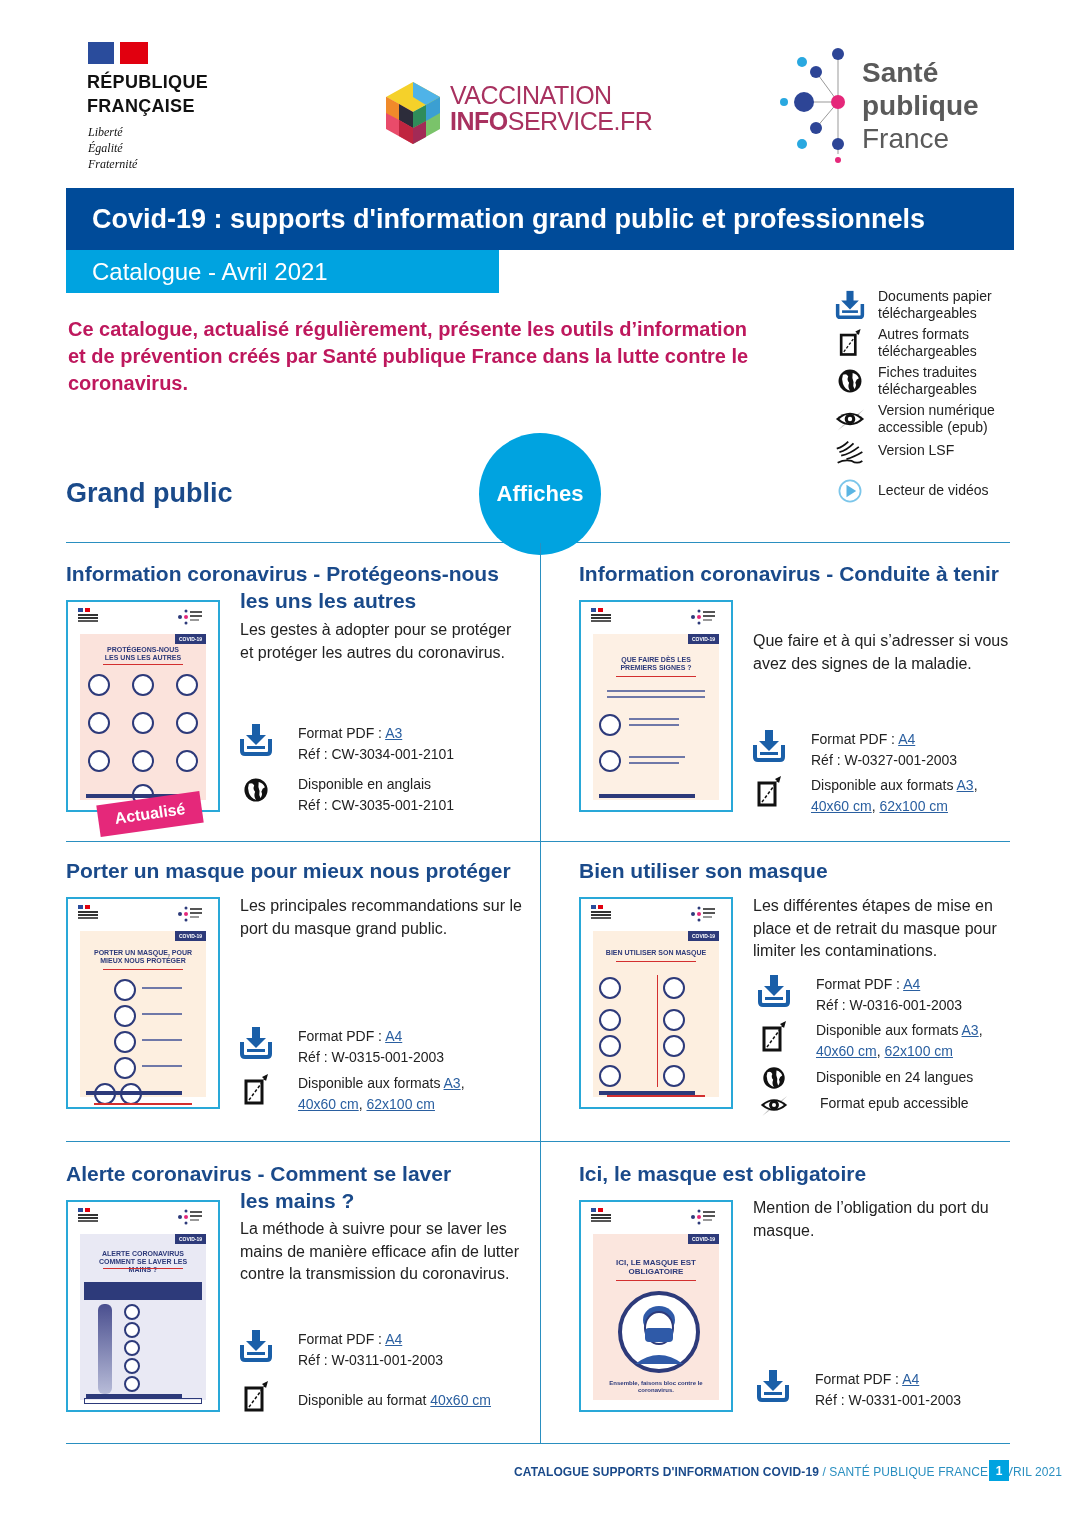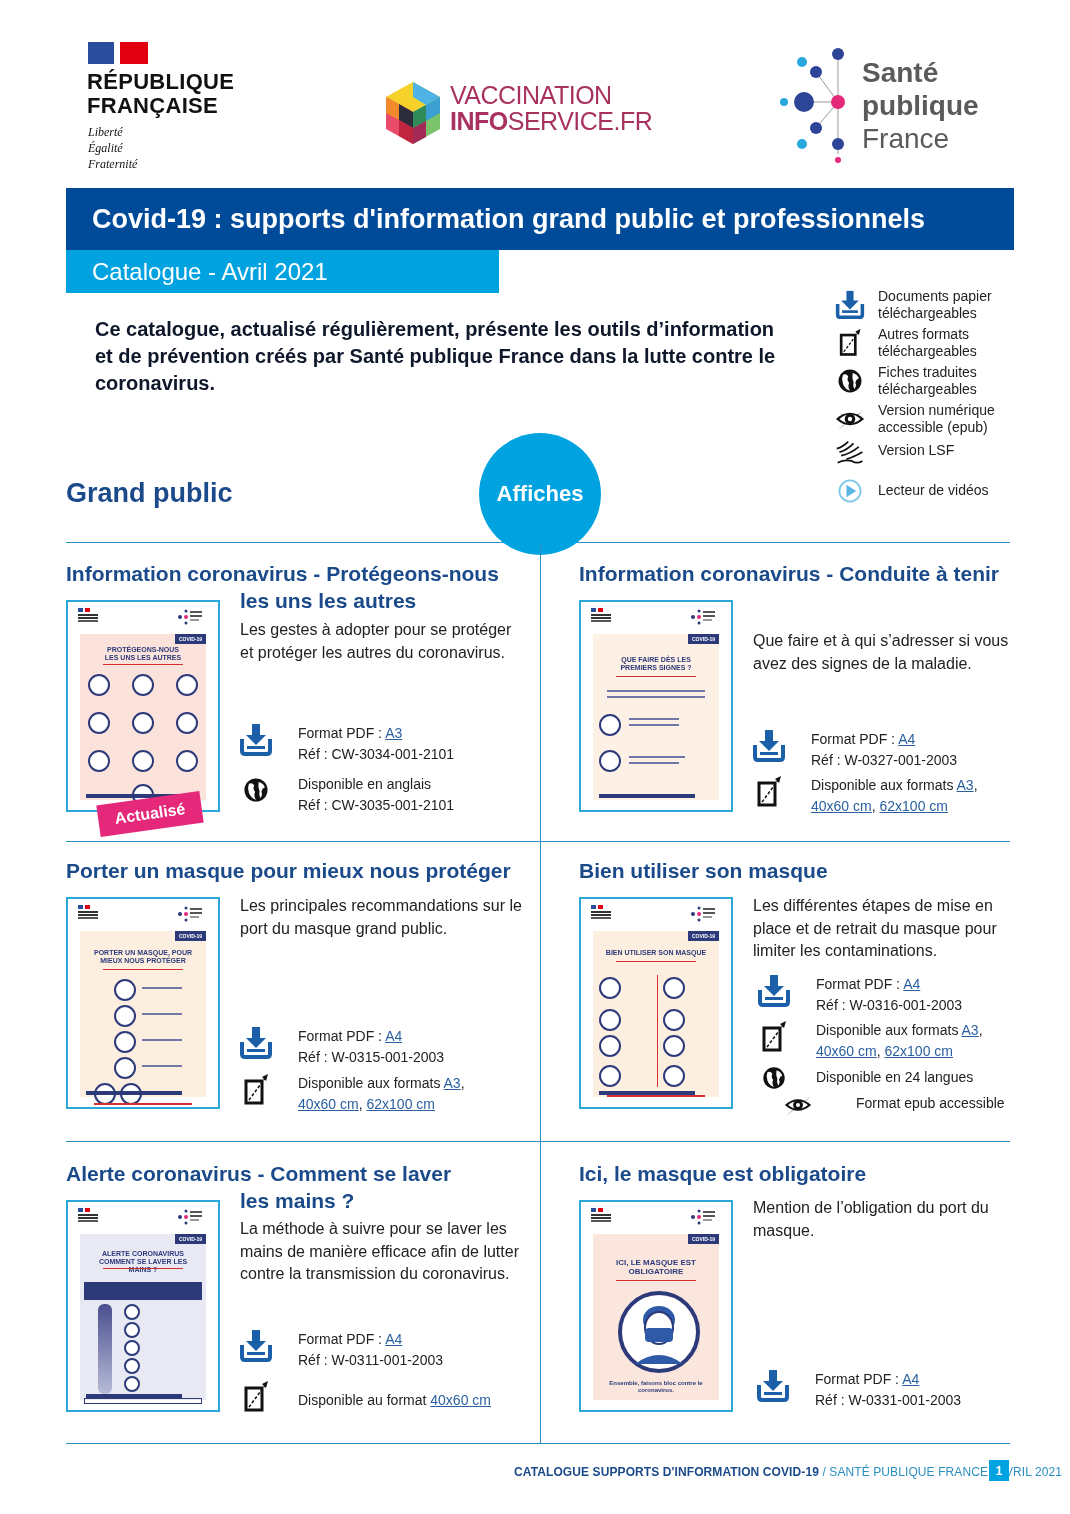--- a/index.html
+++ b/index.html
@@ -5,36 +5,36 @@
   * { box-sizing: border-box; margin: 0; padding: 0; }
   html, body { width: 1070px; height: 1514px; background: #fff; }
   body { position: relative; font-family: "Liberation Sans", "DejaVu Sans", sans-serif; color: #222; overflow: hidden; }
   .abs { position: absolute; }
 
   
   .rf-flag { left: 88px; top: 42px; width: 60px; height: 22px; display: flex; }
   .rf-flag .b { width: 26px; background: #2a4c9c; }
   .rf-flag .w { width: 6px; background: #fff; }
   .rf-flag .r { width: 28px; background: #e1000f; }
-  .rf-name { left: 87px; top: 70px; font-weight: bold; font-size: 22px; line-height: 24px; color: #111; letter-spacing: 0.3px; }
+  .rf-name { left: 87px; top: 70px; font-weight: bold; font-size: 18px; line-height: 24px; color: #111; letter-spacing: 0.3px; }
   .rf-motto { left: 88px; top: 124px; font-family: "Liberation Serif", serif; font-style: italic; font-size: 12px; line-height: 16px; color: #111; }
 
   .vis-logo { left: 382px; top: 80px; width: 62px; height: 66px; }
   .vis-text { left: 450px; top: 82px; color: #a8315f; font-size: 25px; line-height: 26px; letter-spacing: -0.5px; }
   .vis-text b { font-weight: bold; }
 
   .spf-dots { left: 776px; top: 42px; width: 84px; height: 122px; }
   .spf-text { left: 862px; top: 56px; font-size: 28px; line-height: 33px; color: #5a5a5a; }
   .spf-text .bold { font-weight: bold; }
 
   
   .banner { left: 66px; top: 188px; width: 948px; height: 62px; background: #004b99; color: #fff; font-weight: bold; font-size: 27px; padding-left: 26px; display: flex; align-items: center; }
   .subbanner { left: 66px; top: 250px; width: 433px; height: 43px; background: #00a3e0; color: #fff; font-size: 24px; padding-left: 26px; display: flex; align-items: center; }
 
-  .intro { left: 68px; top: 316px; width: 700px; color: #0f172a; font-weight: bold; font-size: 20px; line-height: 27px; margin-left: 27px; }
+  .intro { left: 68px; top: 316px; width: 700px; color: #be185d; font-weight: bold; font-size: 20px; line-height: 27px; }
 
   
   .legend { left: 832px; top: 288px; width: 190px; }
   .legend-item { display: flex; align-items: flex-start; margin-bottom: 4px; }
   .legend-item .ic { width: 36px; height: 34px; flex: 0 0 36px; display: flex; align-items: center; justify-content: center; }
   .legend-item .lbl { font-size: 14px; line-height: 17px; color: #222; padding-left: 10px; }
 
   .gp-title { left: 66px; top: 478px; font-weight: bold; font-size: 27px; color: #1a4a8a; }
   .affiches { left: 479px; top: 433px; width: 122px; height: 122px; border-radius: 50%; background: #00a3e0; color: #fff; font-weight: bold; font-size: 22px; display: flex; align-items: center; justify-content: center; }
 
@@ -428,21 +428,21 @@
   <div class="tx"><span>Disponible aux formats </span><a>A3</a>,<br><a>40x60 cm</a>, <a>62x100 cm</a></div>
 </div>
 <div class="abs info" style="left:756px; top:1064px;">
   <span class="ic">
       <svg width="30" height="28">
         <use href="#sym-globe"></use>
       </svg>
     </span>
   <div class="tx" style="padding-top:3px;"><span>Disponible en 24 langues</span></div>
 </div>
-<div class="abs info" style="left:780px; top:1091px;gap:12px;">
+<div class="abs info" style="left:756px; top:1091px;">
   <span class="ic">
       <svg width="36" height="28">
         <use href="#sym-eye"></use>
       </svg>
     </span>
   <div class="tx" style="padding-top:2px; padding-left:10px;"><span>Format epub accessible</span></div>
 </div>
 
 <div class="abs card-title" style="left:66px; top:1160px; width:470px;">
   <span>Alerte coronavirus - Comment se laver</span>

